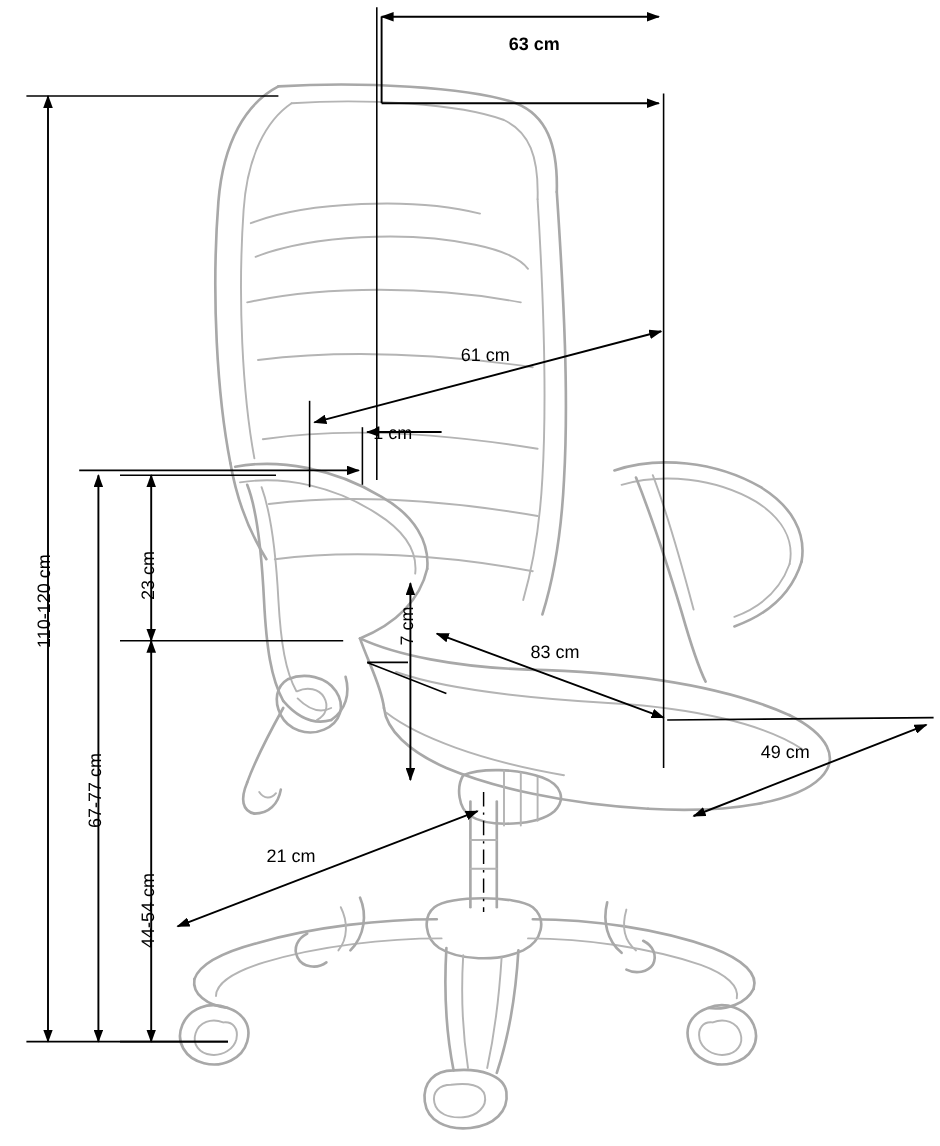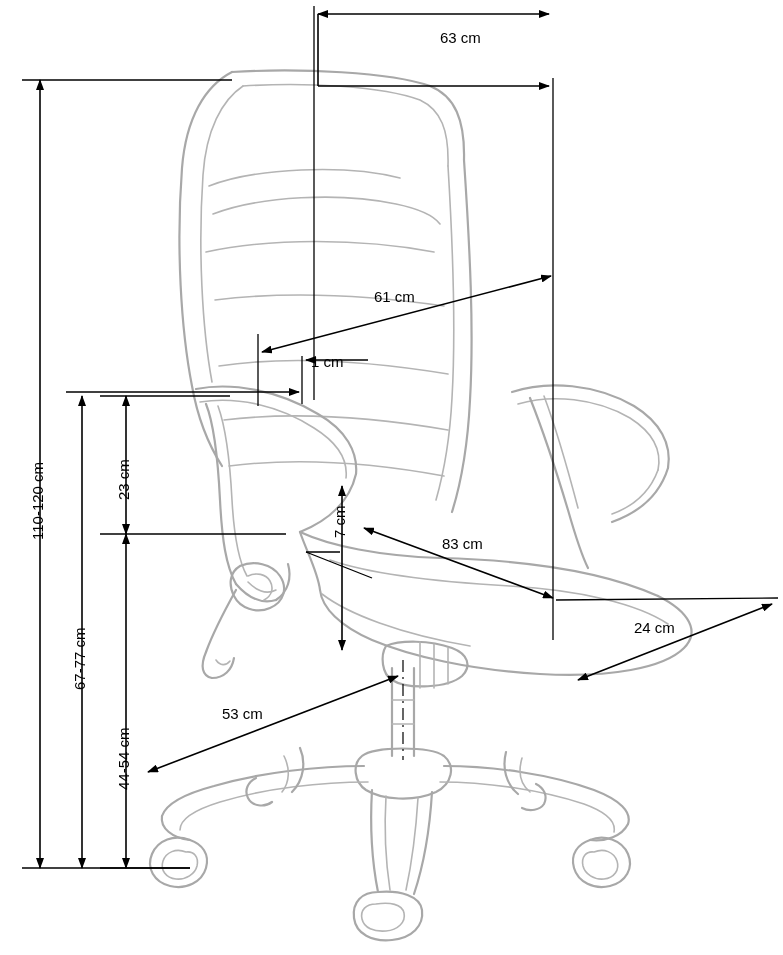--- a/index.html
+++ b/index.html
@@ -227,31 +227,31 @@
 
     <g>
       <path class="dim-line" d="M40 80 L40 868" marker-start="url(#arrS)" marker-end="url(#arr)"></path>
       <path class="dim-line-thin" d="M22 80 L232 80"></path>
       <path class="dim-line-thin" d="M22 868 L190 868"></path>
     </g>
 
     <path class="dim-dash" d="M403 660 L403 760"></path>
   </svg>
 
-  <div class="dim-label" style="left:440px; top:30px;">63 cm</div>
-
-  <div class="dim-label" style="left:374px; top:289px;">61 cm</div>
+  <div class="dim-label" style="left:424px; top:30px;font-weight:bold;">63 cm</div>
+
+  <div class="dim-label" style="left:384px; top:289px;">61 cm</div>
 
   <div class="dim-label" style="left:311px; top:354px;">1 cm</div>
 
   <div class="dim-label" style="left:442px; top:536px;">83 cm</div>
 
-  <div class="dim-label" style="left:634px; top:620px;">24 cm</div>
-
-  <div class="dim-label" style="left:222px; top:706px;">53 cm</div>
+  <div class="dim-label" style="left:634px; top:620px;">49 cm</div>
+
+  <div class="dim-label" style="left:222px; top:706px;">21 cm</div>
 
   <div class="dim-label vert" style="left:30px; top:540px; transform: rotate(-90deg);">110-120 cm</div>
 
   <div class="dim-label vert" style="left:72px; top:690px; transform: rotate(-90deg);">67-77 cm</div>
 
   <div class="dim-label vert" style="left:116px; top:790px; transform: rotate(-90deg);">44-54 cm</div>
 
   <div class="dim-label vert" style="left:116px; top:500px; transform: rotate(-90deg);">23 cm</div>
 
   <div class="dim-label vert" style="left:332px; top:538px; transform: rotate(-90deg);">7 cm</div>

